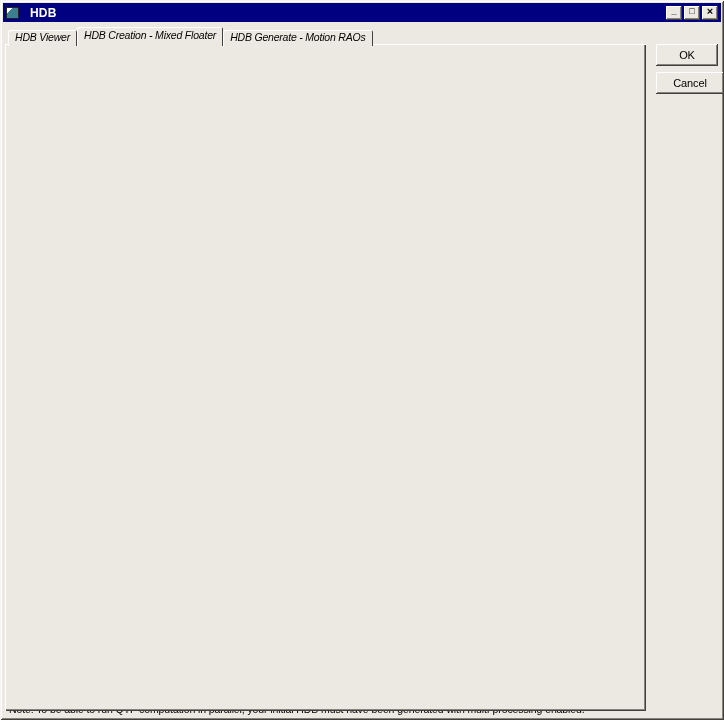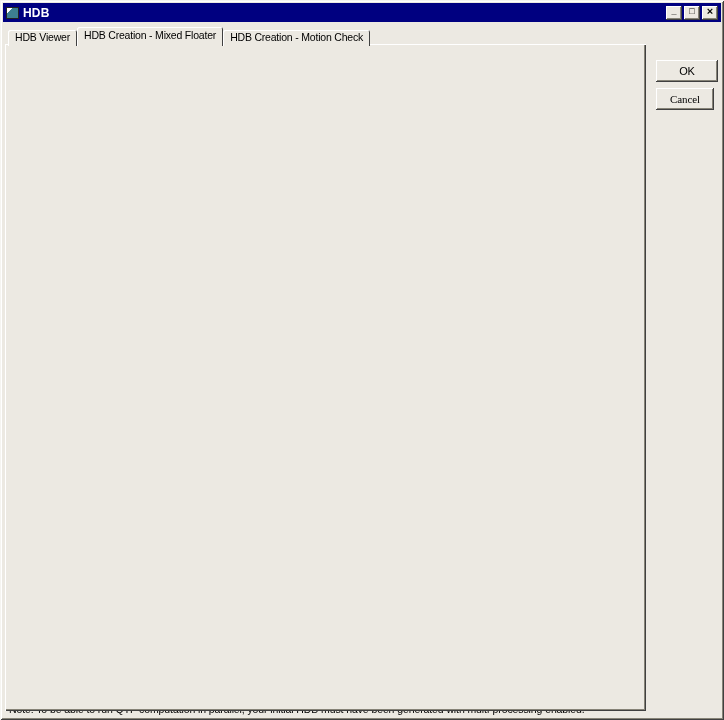--- a/index.html
+++ b/index.html
@@ -6,29 +6,29 @@
     --face:#ece9e2; --hi:#ffffff; --sh:#868377; --dk:#404040; --navy:#000080;
     --dis:#84817a;
   }
   *{margin:0;padding:0;box-sizing:border-box;}
   body{background:#777;font-family:"Liberation Sans","DejaVu Sans",sans-serif;}
   .window{position:relative;width:724px;height:720px;background:var(--face);overflow:hidden;
     box-shadow:inset 1px 1px 0 #f5f4f0, inset -1px -1px 0 #404040, inset 2px 2px 0 #fff, inset -2px -2px 0 #868377;}
   .titlebar{position:absolute;left:3px;top:3px;right:3px;height:19px;background:var(--navy);
     display:flex;align-items:center;padding:0 3px;}
   .appicon{width:13px;height:12px;border:1px solid #222;background:linear-gradient(135deg,#fff 0 28%,#3d7f90 28% 100%);margin-right:4px;flex:0 0 auto;}
-  .title-text{color:#fff;font-weight:bold;font-size:12px;letter-spacing:0.2px;flex:1 1 auto;}
+  .title-text{color:#fff;font-weight:bold;font-size:12px;letter-spacing:0.2px;flex:1 1 auto;margin-left:7px;}
   .winbtns{display:flex;gap:2px;}
   .winbtn{width:16px;height:14px;background:var(--face);
     box-shadow:inset -1px -1px 0 var(--dk), inset 1px 1px 0 var(--hi), inset -2px -2px 0 var(--sh);
     font-size:9px;font-weight:bold;text-align:center;line-height:13px;color:#000;}
   .winbtn span{display:inline-block;transform:translateY(-1px);}
   .btn-close span{font-size:11px;}
 
-  .tabs{position:absolute;left:8px;top:27px;height:19px;display:flex;align-items:flex-end;z-index:3;}
+  .tabs{position:absolute;left:8px;top:27px;height:19px;display:flex;align-items:flex-end;z-index:3;font-style:italic;}
   .tab{height:16px;background:var(--face);padding:1px 7px 0 7px;font-size:10.5px;letter-spacing:-0.2px;
     border-radius:2px 2px 0 0;
     box-shadow:inset 1px 1px 0 var(--hi), inset -1px 0 0 var(--dk);white-space:nowrap;}
   .tab.active{height:19px;padding-top:2px;z-index:4;position:relative;
     box-shadow:inset 1px 1px 0 var(--hi), inset -1px 0 0 var(--dk), 0 2px 0 0 var(--face);}
 
   .page{position:absolute;left:5px;top:44px;width:641px;height:667px;background:var(--face);
     box-shadow:inset 1px 1px 0 var(--hi), inset -1px -1px 0 var(--dk), inset -2px -2px 0 var(--sh);z-index:2;}
 
   .lbl{position:absolute;font-size:11px;color:#000;white-space:nowrap;}
@@ -48,21 +48,21 @@
     box-shadow:inset -1px -1px 0 var(--dk), inset 1px 1px 0 var(--hi), inset -2px -2px 0 var(--sh);
     font-size:7px;text-align:center;line-height:15px;color:#000;}
 
   .spin{position:absolute;right:1px;top:1px;bottom:1px;width:12px;display:flex;flex-direction:column;}
   .spinbtn{flex:1;background:var(--face);
     box-shadow:inset -1px -1px 0 var(--dk), inset 1px 1px 0 var(--hi);
     font-size:5px;text-align:center;color:#000;line-height:7px;overflow:hidden;}
 
   .btn{position:absolute;background:var(--face);
     box-shadow:inset -1px -1px 0 var(--dk), inset 1px 1px 0 var(--hi), inset -2px -2px 0 var(--sh);
-    font-size:10.5px;letter-spacing:-0.1px;text-align:right;color:#000;display:flex;align-items:center;justify-content:center;font-family:inherit;border:0;margin-top:16px;}
+    font-size:10.5px;letter-spacing:-0.1px;text-align:right;color:#000;display:flex;align-items:center;justify-content:center;font-family:inherit;border:0;}
   .btn.big{font-size:11px;}
   .btn.default{border:1px solid #000;box-shadow:inset -1px -1px 0 var(--dk), inset 1px 1px 0 var(--hi), inset -2px -2px 0 var(--sh);}
 
   .cb{position:absolute;width:13px;height:13px;background:#fff;border:1px solid;border-color:var(--sh) var(--hi) var(--hi) var(--sh);
     box-shadow:inset 1px 1px 0 var(--dk);}
   .cb.dis{background:#fff;border-color:#a9a69e var(--hi) var(--hi) #a9a69e;box-shadow:inset 1px 1px 0 #a9a69e;}
 
   .desc{position:absolute;left:14px;top:116px;font-size:11px;line-height:11.4px;white-space:pre;color:#000;}
 
   .grid{position:absolute;width:111px;height:158px;background:#fff;border:1px solid;border-color:var(--sh) var(--hi) var(--hi) var(--sh);
@@ -104,21 +104,21 @@
     <div class="winbtns">
       <div class="winbtn"><span>_</span></div>
       <div class="winbtn"><span>□</span></div>
       <div class="winbtn btn-close"><span>×</span></div>
     </div>
   </div>
 
   <div class="tabs">
     <div class="tab">HDB Viewer</div>
     <div class="tab active">HDB Creation - Mixed Floater</div>
-    <div class="tab">HDB Creation - Motion Check</div>
+    <div class="tab">HDB Generate - Motion RAOs</div>
   </div>
 
   <div class="page"></div>
 
   <div class="lbl r" style="left:40px;top:52px;width:80px;">Floater:</div>
   <div class="sunken combo" style="left:125px;top:49px;width:186px;height:18px;">
     <span class="val"></span>
     <div class="drop"><span>▼</span></div>
   </div>
   <div class="lbl" style="left:317px;top:52px;">Floater motion:</div>
@@ -139,21 +139,21 @@
   </div>
 
   <div class="desc">To create an HDB file, first-order loads, added mass and radiation damping must be computed as a first step.
 As an option, drift loads can then be generated on the fixed floater. If first-order wave motions are needed,
 it is then necessary to define and run a frequency domain analysis in regular waves in the "Default" set.
 This analysis must contain the floater with option "Calculated first and second order wave motion" using the
 HDB file generated in the first step. Finally, when selecting "Generate first order wave motion", this analysis
 is automatically rerun for all wave periods and directions contained in the HDB file and the HDB file is updated.</div>
 
   <button class="btn big" style="left:656px;top:44px;width:62px;height:22px;">OK</button>
-  <button class="btn big" style="left:656px;top:72px;width:58px;height:22px;font-family:Liberation Serif, serif;">Cancel</button>
+  <button class="btn big" style="left:656px;top:72px;width:68px;height:22px;">Cancel</button>
   <button class="btn" style="left:557px;top:100px;width:65px;height:17px;">Create Files</button>
   <button class="btn" style="left:557px;top:122px;width:65px;height:17px;">Edit .inp</button>
   <button class="btn" style="left:557px;top:144px;width:65px;height:17px;">Edit .dat</button>
   <button class="btn" style="left:557px;top:166px;width:65px;height:17px;">Check draft</button>
   <button class="btn default" style="left:557px;top:184px;width:66px;height:19px;">Calc HDB</button>
   <button class="btn" style="left:557px;top:218px;width:65px;height:17px;">Gen batch file</button>
   <button class="btn" style="left:557px;top:240px;width:65px;height:17px;">Stop proc</button>
 
   <div class="cb" style="left:20px;top:203px;"></div>
   <div class="lbl" style="left:38px;top:204px;">Enable multi processing</div>

